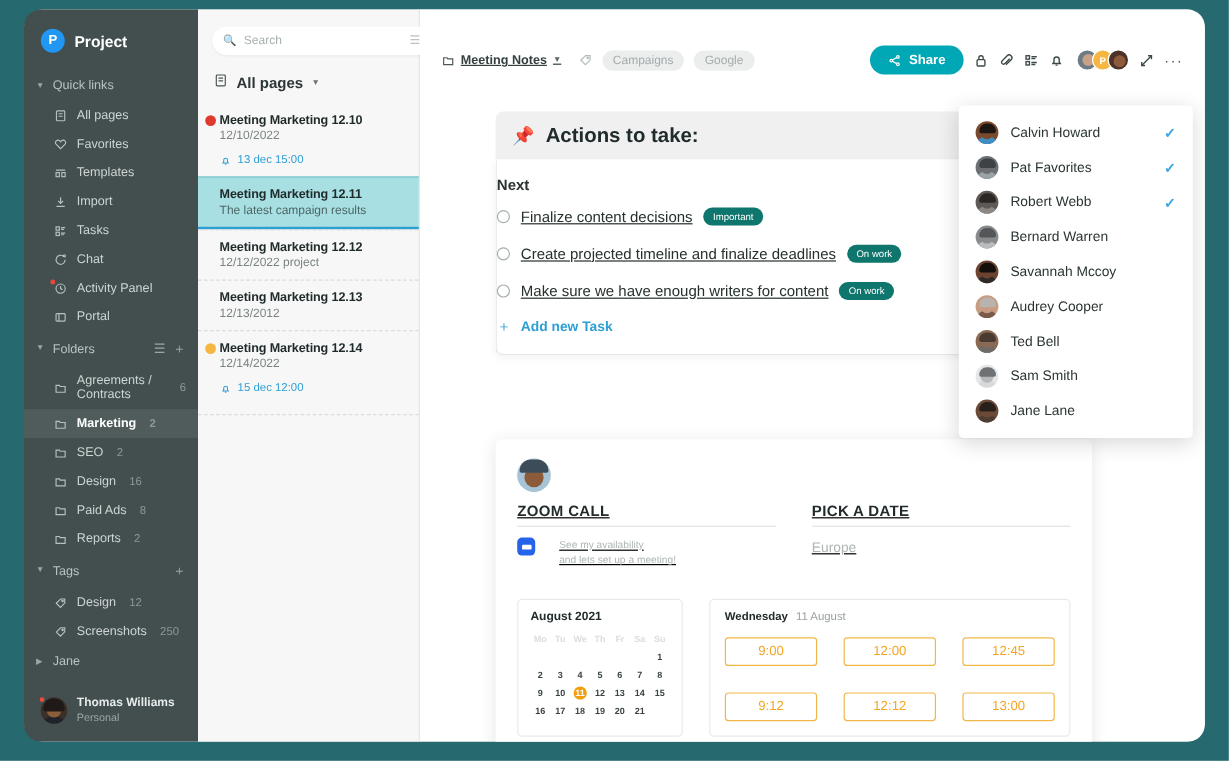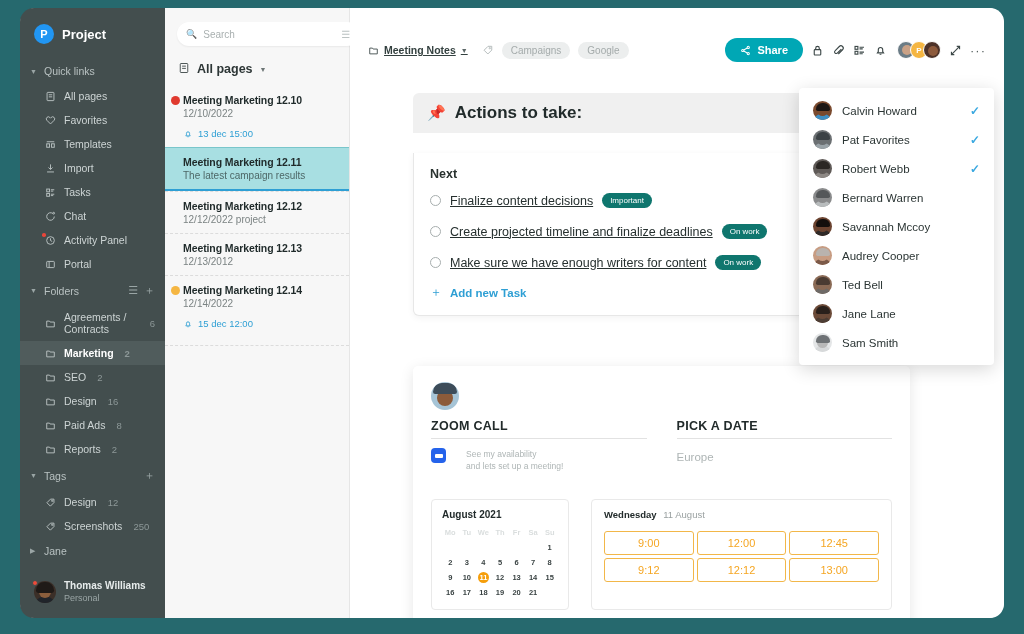--- a/index.html
+++ b/index.html
@@ -139,23 +139,22 @@
   
   #actions-card { position:absolute; left:63px; top:85px; width:462px; }
   .card-head {
     background:#f0f0f0; border-radius:6px 6px 0 0;
     padding:10px 14px; display:flex; align-items:center; gap:9px;
     font-size:17px; font-weight:bold; color:#212b2b;
   }
   .pin { font-size:15px; }
   .card-body {
     background:#fff; border:1px solid #e7e7e7; border-top:none;
-    border-radius:0 0 6px 6px; padding:14px 16px 14px 16px;
+    border-radius:0 0 6px 6px; padding:14px 16px 14px 0;
     box-shadow:0 2px 7px rgba(0,0,0,.05);
-    margin-top:20px;
   }
   .next-label { font-size:12.5px; font-weight:bold; color:#29322f; margin-bottom:4px; }
   .task-row { display:flex; align-items:center; gap:9px; padding:8px 0; }
   .radio { width:11px; height:11px; border-radius:50%; border:1.4px solid #a7aeae; flex:0 0 11px; cursor:pointer; }
   .task-txt { font-size:12.5px; color:#26302f;text-decoration:underline; }
   .badge { font-size:8px; color:#fff; background:#0f766e; border-radius:9px; padding:3px 8px; white-space:nowrap; }
   .addtask { display:flex; align-items:center; gap:8px; padding-top:6px; color:#2e9fd4; font-size:11.5px; font-weight:bold; cursor:pointer; }
   .addtask .pl { font-size:12px; font-weight:normal; }
 
   
@@ -175,42 +174,42 @@
 
   
   #zoom-card {
     position:absolute; left:63px; top:358px; width:497px;
     background:#fff; border-radius:5px;
     box-shadow:0 3px 14px rgba(0,0,0,.10); padding:16px 18px 20px 18px;
   }
   .zc-av { width:28px; height:28px; border-radius:50%; position:relative; overflow:hidden; background:#a6c4d6; margin-bottom:9px; }
   .zc-av .cap { position:absolute; left:2px; top:1px; width:24px; height:11px; border-radius:12px 12px 3px 3px; background:#3d4c59; }
   .zc-av .fc { position:absolute; left:6px; top:8px; width:16px; height:16px; border-radius:50%; background:#8c5b3a; }
-  .zc-cols { display:flex; gap:30px; }
+  .zc-cols { display:flex; gap:30px;text-decoration:underline; }
   .zc-col { flex:1; }
   .zc-title { font-size:12.5px; font-weight:bold; color:#222b2b; letter-spacing:.3px; padding-bottom:5px; border-bottom:1px solid #e2e2e2; }
   .zc-sub { display:flex; align-items:flex-start; gap:20px; margin-top:9px; }
   .zoom-logo { width:15px; height:15px; border-radius:4px; background:#2563eb; flex:0 0 15px; display:flex; align-items:center; justify-content:center; }
   .zoom-logo span { display:block; width:8px; height:4px; background:#fff; border-radius:1px; }
   .zc-sub-txt { font-size:8.5px; color:#aeb5b5; line-height:1.45; }
   .tz { font-size:11.5px; color:#aeb5b5; margin-top:12px; }
 
   .widgets { display:flex; gap:22px; margin-top:26px; }
   .cal-box { width:138px; border:1px solid #e9e9e9; border-radius:4px; padding:9px 10px 11px 10px; }
   .cal-title { font-size:10px; font-weight:bold; color:#222b2b; margin-bottom:7px; }
   .cal-grid { display:grid; grid-template-columns:repeat(7,1fr); gap:4px 0; }
   .cal-grid div { text-align:center; font-size:7.5px; color:#3a4343; font-weight:bold; line-height:11px; }
   .cal-grid .dow { color:#dadede; }
   .cal-grid .today { background:#f59e0b; color:#fff; border-radius:50%; width:11px; height:11px; margin:0 auto; }
 
   .slots-box { flex:1; border:1px solid #e9e9e9; border-radius:4px; padding:9px 12px 12px 12px; }
   .slots-head { font-size:9.5px; margin-bottom:11px; }
   .slots-head b { color:#222b2b; }
   .slots-head span { color:#9aa1a1; margin-left:4px; }
-  .slots-grid { display:grid; grid-template-columns:repeat(3,1fr); gap:3px; }
+  .slots-grid { display:grid; grid-template-columns:repeat(3,1fr); gap:22px; }
   .slot { border:1px solid #f2b749; border-radius:3px; text-align:center; font-size:11px; color:#f5a623; padding:5px 0; cursor:pointer; }
 </style>
 </head>
 <body>
 
 <div id="app-window">
 
   <div id="sidebar">
     <div class="brand">
       <div class="brand-logo">P</div>
@@ -626,34 +625,34 @@
       </div>
       <div class="person">
         <span class="pav" style="background:#8a6a55">
             <span class="b" style="background:#6e6a67"></span>
             <span class="f" style="background:#8a6a55"></span>
             <span class="h" style="background:#4a3b32"></span>
           </span>
         <span class="pname">Ted Bell</span>
       </div>
       <div class="person">
+        <span class="pav" style="background:#e4e6e7">
+            <span class="b" style="background:#d7d9da"></span>
+            <span class="f" style="background:#b8b8b8"></span>
+            <span class="h" style="background:#6e7275"></span>
+          </span>
+        <span class="pname">Sam Smith</span>
+      </div>
+      <div class="person">
         <span class="pav" style="background:#6b4a38">
             <span class="b" style="background:#4d3d34"></span>
             <span class="f" style="background:#6b4a38"></span>
             <span class="h" style="background:#2a201b"></span>
           </span>
         <span class="pname">Jane Lane</span>
-      </div>
-      <div class="person">
-        <span class="pav" style="background:#e4e6e7">
-            <span class="b" style="background:#d7d9da"></span>
-            <span class="f" style="background:#b8b8b8"></span>
-            <span class="h" style="background:#6e7275"></span>
-          </span>
-        <span class="pname">Sam Smith</span>
       </div>
     </div>
 
     <div id="zoom-card">
       <div class="zc-av">
           <div class="fc"></div>
           <div class="cap"></div>
         </div>
       <div class="zc-cols">
         <div class="zc-col">

